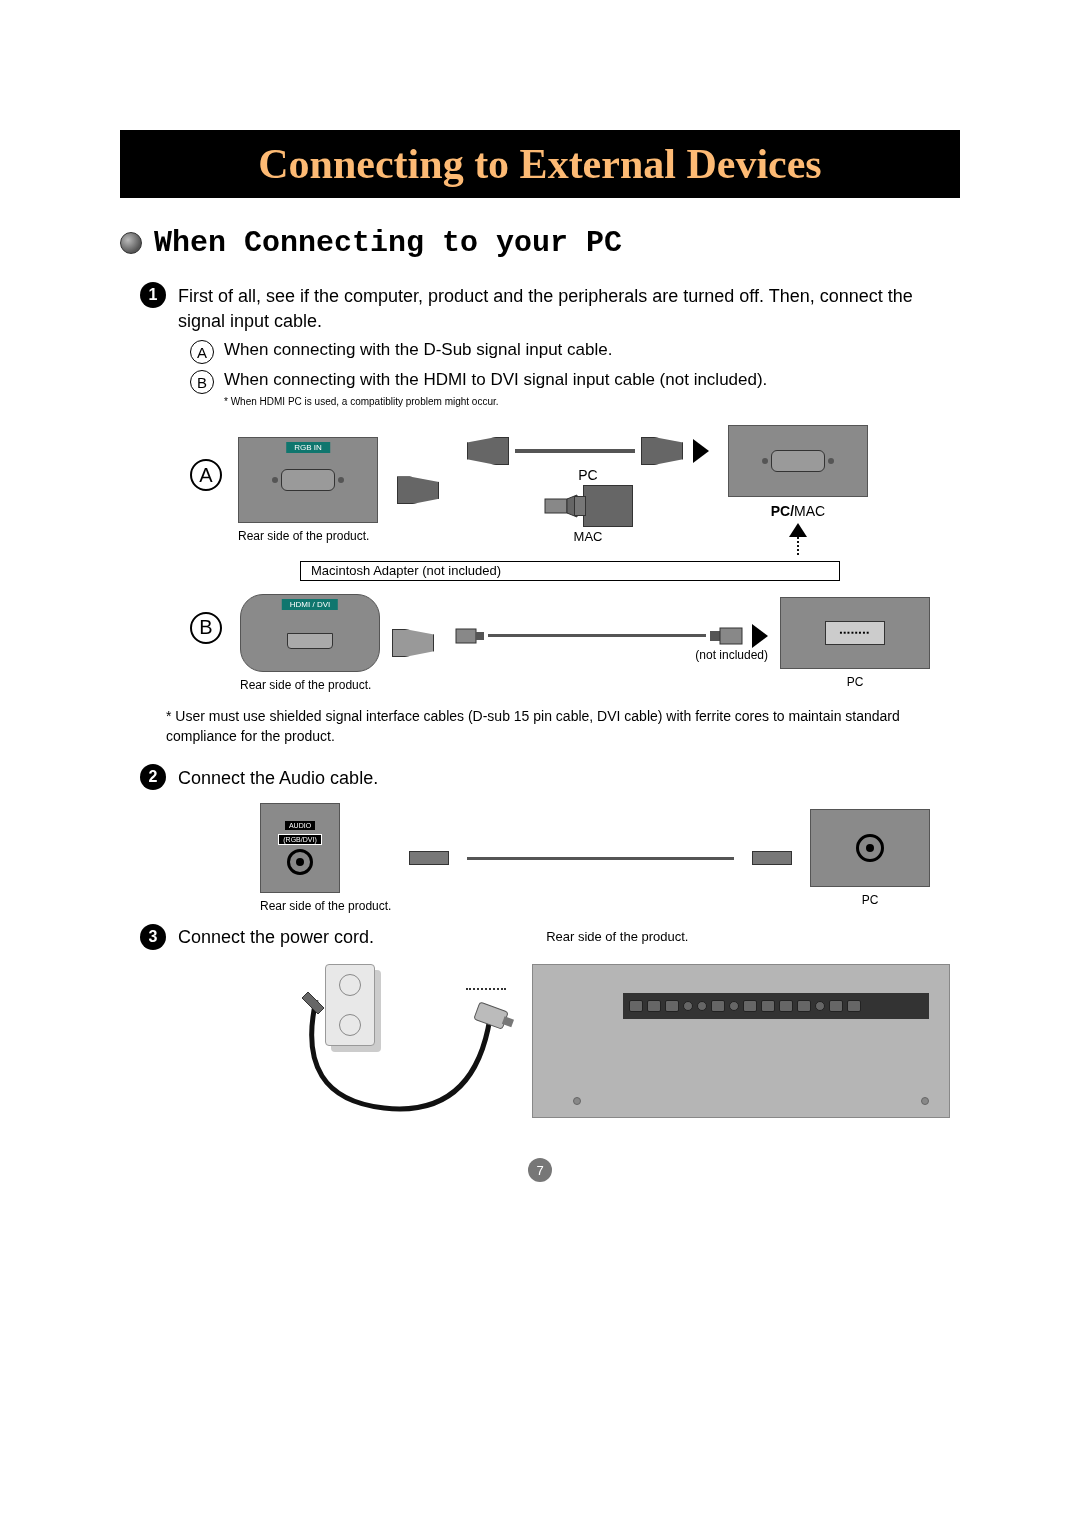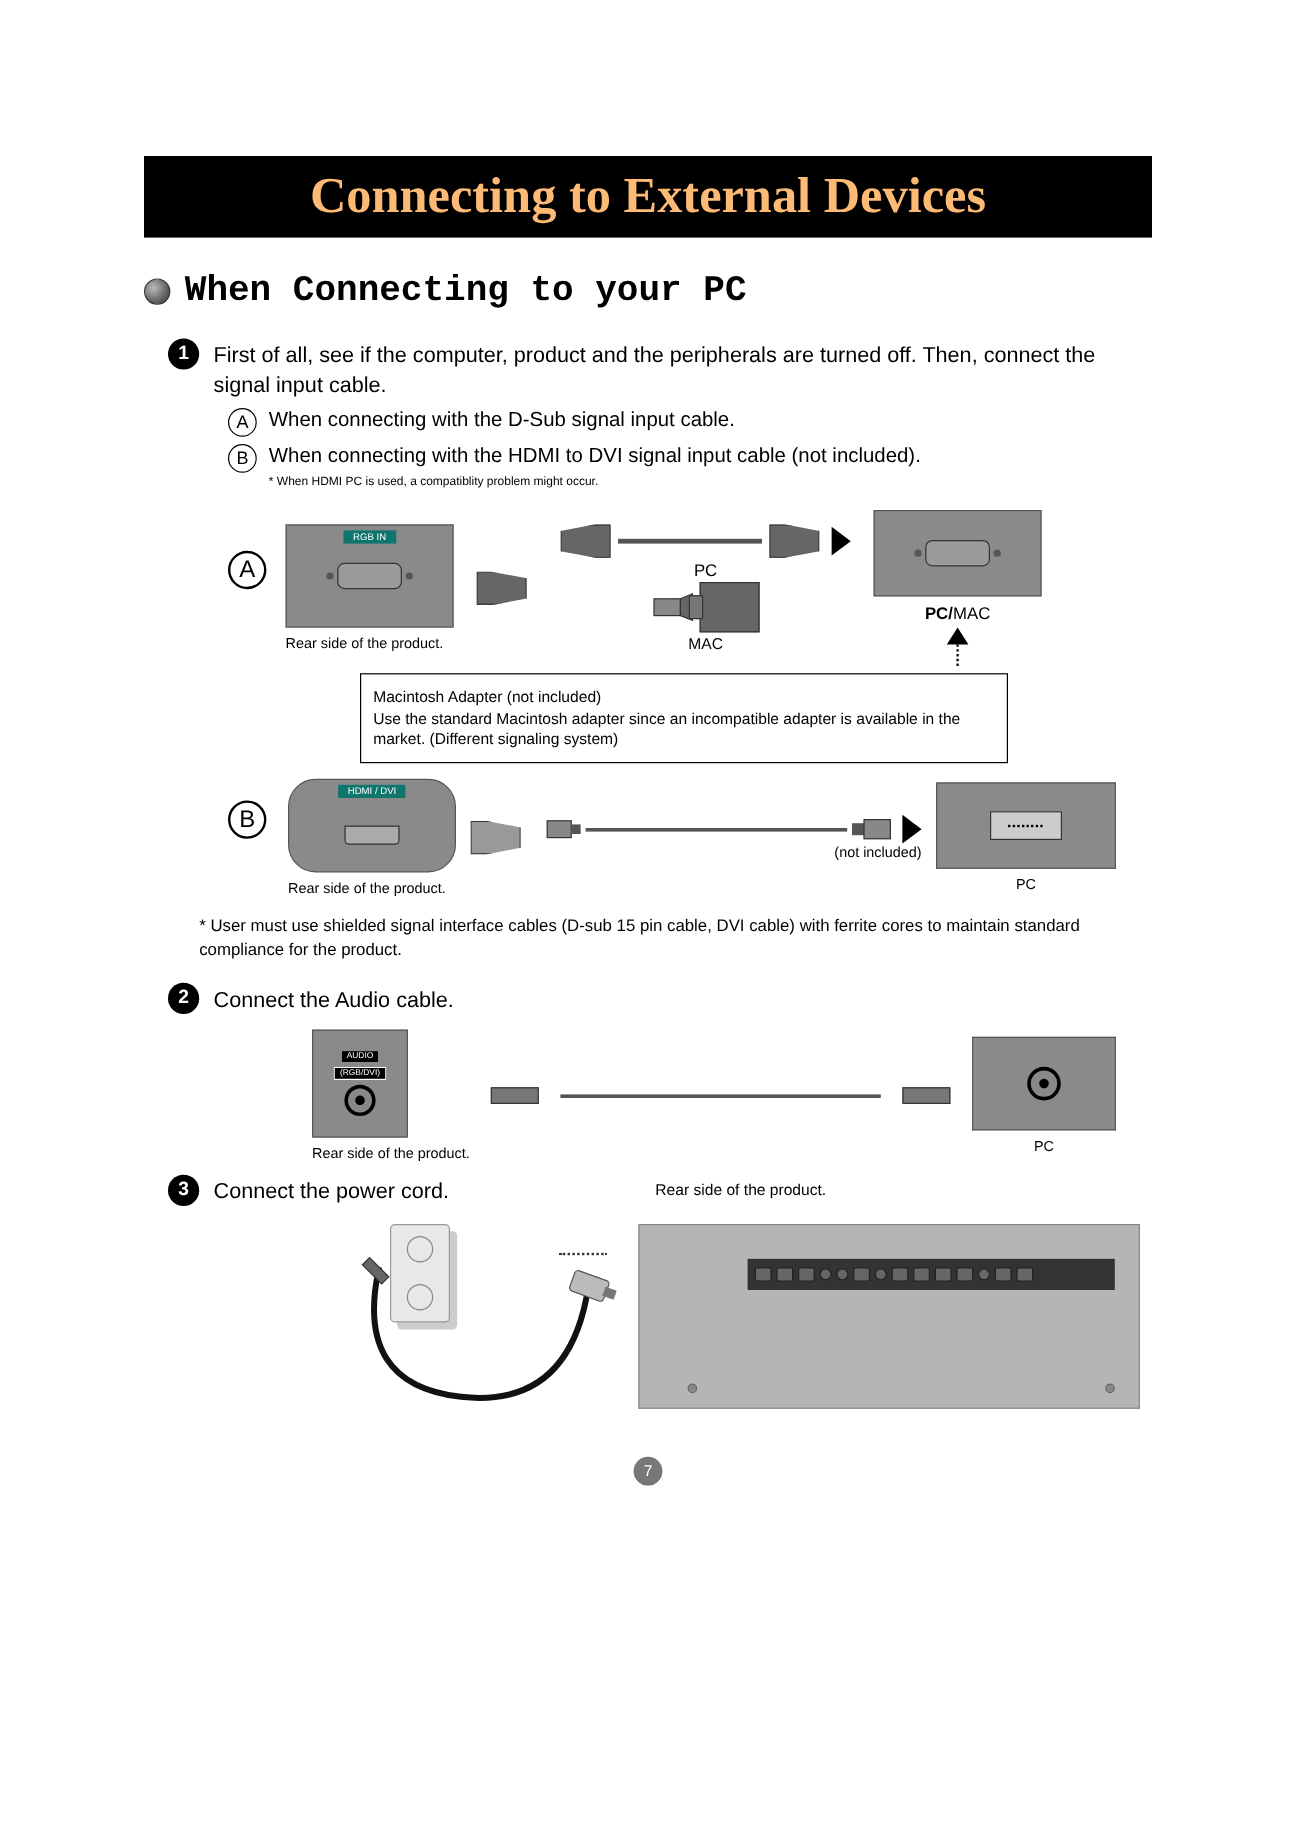--- a/index.html
+++ b/index.html
@@ -135,21 +135,21 @@
   .mid-col {
     display:flex; flex-direction:column; align-items:center;
     flex: 0 0 260px;
   }
   .pc-lbl { font-size: 14px; margin: 2px 0; }
   .mac-lbl { font-size: 13px; margin-top: 2px; }
   .dotted-v {
     border-left: 2px dotted #111; height: 80px;
   }
   .wide-note {
-    border: 1px solid #000; padding: 10px 10px; font-size: 13px;
+    border: 1px solid #000; padding: 0 10px; font-size: 13px;
     margin: 6px 0 12px 110px; max-width: 540px; line-height: 1.35;
   }
   .arrow-up {
     width:0; height:0; border-left:9px solid transparent; border-right:9px solid transparent;
     border-bottom: 14px solid #000;
   }
   
   .rowB {
     display:flex; align-items:center; gap:12px; height: 100px;
   }
@@ -315,21 +315,20 @@
         <div style="font-size:14px;margin-top:6px;">
           <span style="font-weight:bold">PC/</span><span>MAC</span>
         </div>
         <div class="arrow-up" style="margin-top:4px;"></div>
         <div class="dotted-v" style="height:18px;"></div>
       </div>
     </div>
 
     <div class="wide-note">
       <span>Macintosh Adapter (not included)</span><br>
-      <span>Use the standard Macintosh adapter since an incompatible adapter is available in the market. (Different signaling system)</span>
     </div>
 
     <div class="rowB">
       <div class="big-letter">B</div>
       <div>
         <div class="port-box" style="height:78px;border-radius:23px;">
           <div class="tiny-label-bar">HDMI / DVI</div>
           <div class="hdmi-port" style="margin-top:16px;"></div>
         </div>
         <div class="caption-sm">Rear side of the product.</div>

